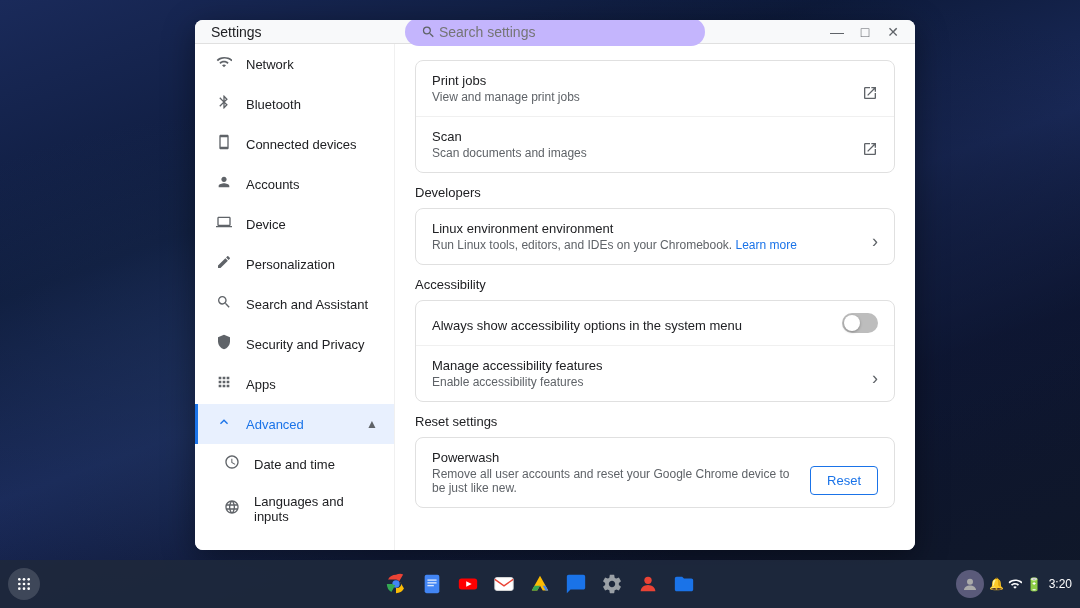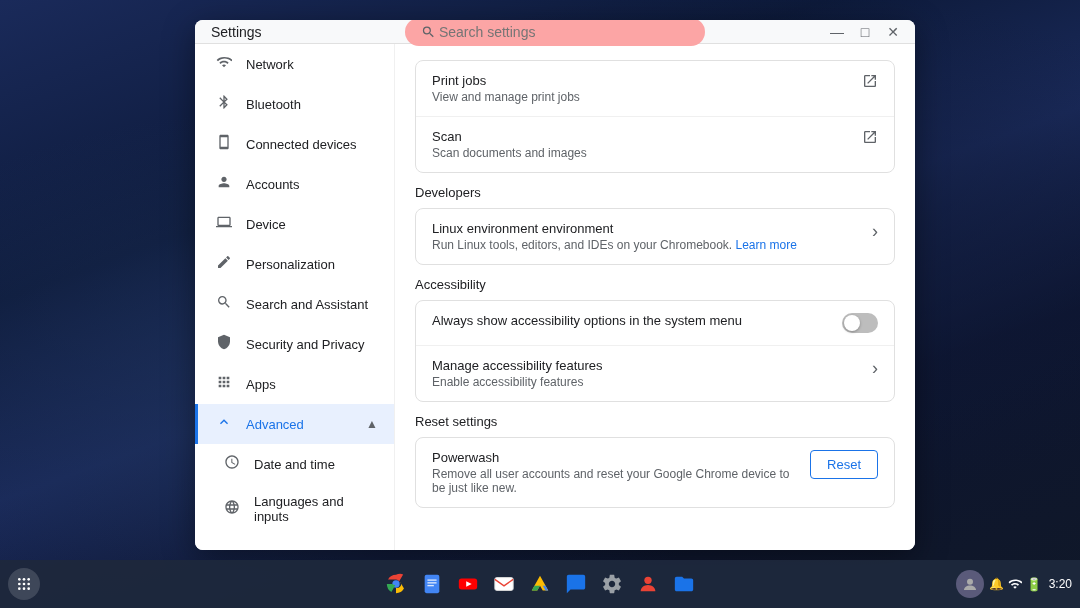--- a/index.html
+++ b/index.html
@@ -147,21 +147,21 @@
     }
 
     .window-body {
       display: flex;
       flex: 1;
       overflow: hidden;
     }
     .search-input-wrap {
       display: flex;
       align-items: flex-end;
-      background: #fca5a5;
+      background: #c4b5fd;
       border-radius: 24px;
       padding: 6px 16px;
       width: 300px;
       gap: 3px;
     }
     .search-input-field {
       border: none;
       background: transparent;
       outline: none;
       font-size: 14px;
@@ -225,21 +225,21 @@
       margin-top: 4px;
     }
     .setting-card {
       border: 1px solid #e0e0e0;
       border-radius: 8px;
       margin-bottom: 12px;
       overflow: hidden;
     }
     .setting-row {
       display: flex;
-      align-items: flex-start;
+      align-items: flex-end;
       padding: 12px 16px;
       cursor: pointer;
       border-bottom: 1px solid #f0f0f0;
     }
     .setting-row:last-child { border-bottom: none; }
     .setting-row-content { flex: 1; }
     .setting-row-title {
       font-size: 13px;
       color: #202124;
       font-weight: 400;

